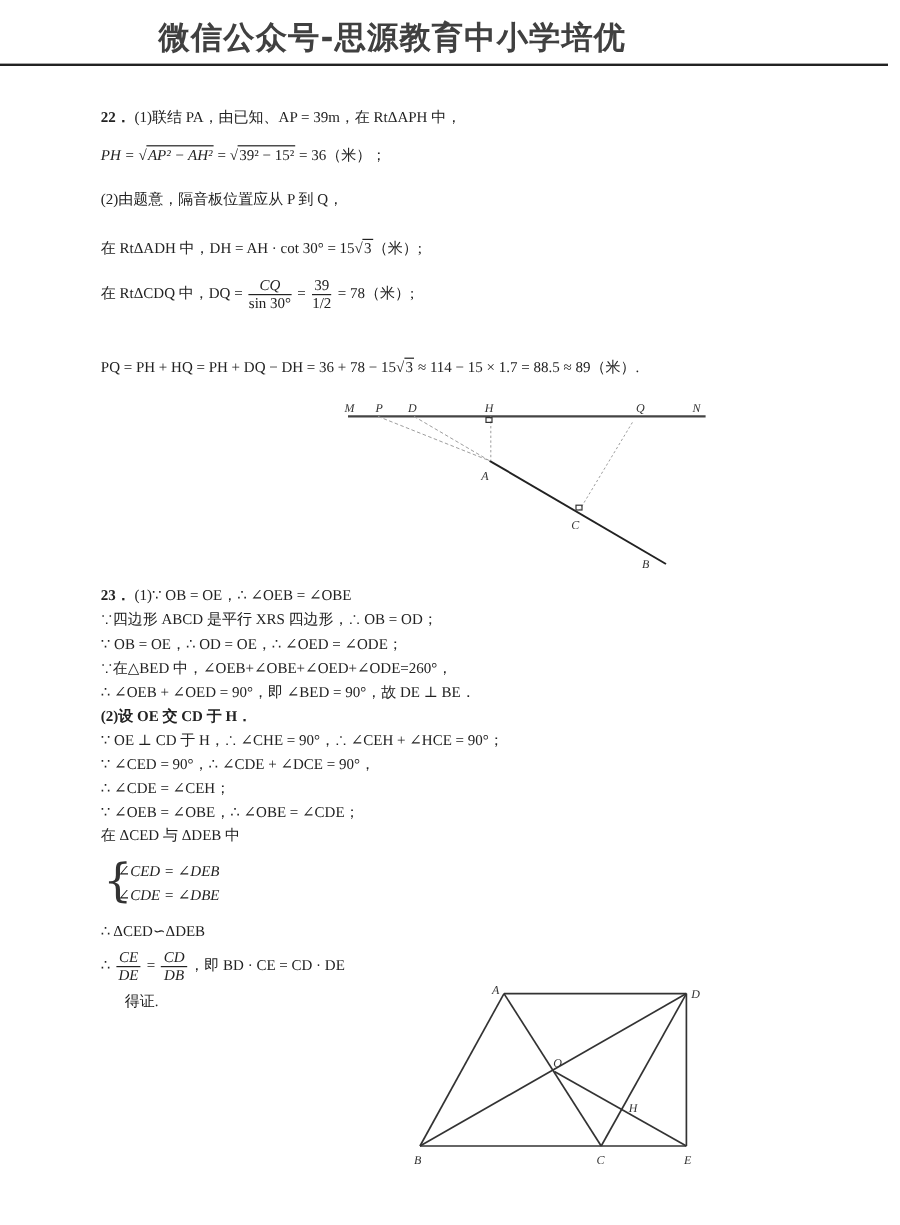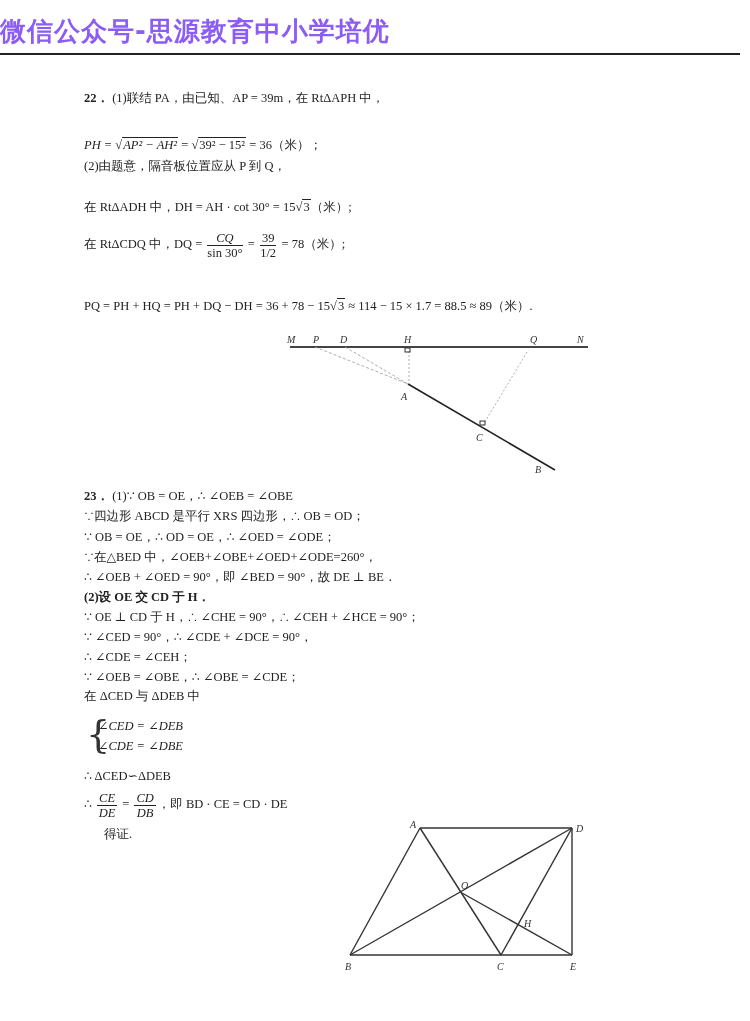--- a/index.html
+++ b/index.html
@@ -1,20 +1,20 @@
 <!DOCTYPE html>
 <html><head>
 <meta charset="utf-8">
 <style>
   html, body { margin:0; padding:0; background:#ffffff; }
   body { width:750px; height:1021px; position:relative; overflow:hidden;
          font-family:"Liberation Serif","DejaVu Serif",serif; color:#222; }
   .header { position:absolute; left:0; top:0; width:750px; height:56px; }
-  .header-title { position:absolute; left:0; width:654px; top:14px; 
-         color:#8b5cf6; font-family:"DejaVu Sans",sans-serif; font-size:26px; font-weight:bold; letter-spacing:1px; }
+  .header-title { position:absolute; left:0; width:654px; top:14px; text-align:center;
+         color:#404040; font-family:"DejaVu Sans",sans-serif; font-size:26px; font-weight:bold; letter-spacing:1px; }
   .header-rule { position:absolute; left:0; top:53px; width:740px; height:2px; background:#222; }
   .line { position:absolute; left:84px; font-size:12.5px; white-space:nowrap; line-height:16px; }
   .line i, .m { font-style:italic; }
   .num { font-weight:bold; }
   .frac { display:inline-block; vertical-align:middle; text-align:center; margin:0 2px; }
   .frac span { display:block; line-height:14px;text-align:center; }
   .frac .top { border-bottom:1px solid #222; padding:0 2px; }
   .sqrt { border-top:1px solid #222; padding:0 1px; }
   .brace { position:absolute; left:86px; top:714px; font-size:12.5px; }
   .brace .b { position:absolute; left:0; top:0; font-size:38px; line-height:40px; font-family:"DejaVu Serif",serif; color:#333; }
@@ -27,21 +27,21 @@
 
 <div class="header">
   <div class="header-title">微信公众号-思源教育中小学培优</div>
   <div class="header-rule"></div>
 </div>
 
 <div class="line" style="top:90px;">
   <span class="num">22．</span>
   <span>(1)联结 PA，由已知、AP = 39m，在 RtΔAPH 中，</span>
 </div>
-<div class="line" style="top:137px;">
+<div class="line" style="top:121px;">
   <span class="m">PH = </span>√<span class="sqrt m">AP² − AH²</span><span> = </span>√<span class="sqrt">39² − 15²</span><span> = 36（米）；</span>
 </div>
 <div class="line" style="top:158px;">(2)由题意，隔音板位置应从 P 到 Q，</div>
 <div class="line" style="top:199px;">
   <span>在 RtΔADH 中，DH = AH · cot 30° = 15</span>√<span class="sqrt">3</span><span>（米）;</span>
 </div>
 <div class="line" style="top:231px;">
   <span>在 RtΔCDQ 中，DQ = </span><span class="frac"><span class="top m">CQ</span><span>sin 30°</span></span><span> = </span><span class="frac"><span class="top">39</span><span>1/2</span></span><span> = 78（米）;</span>
 </div>
 <div class="line" style="top:298px;">

